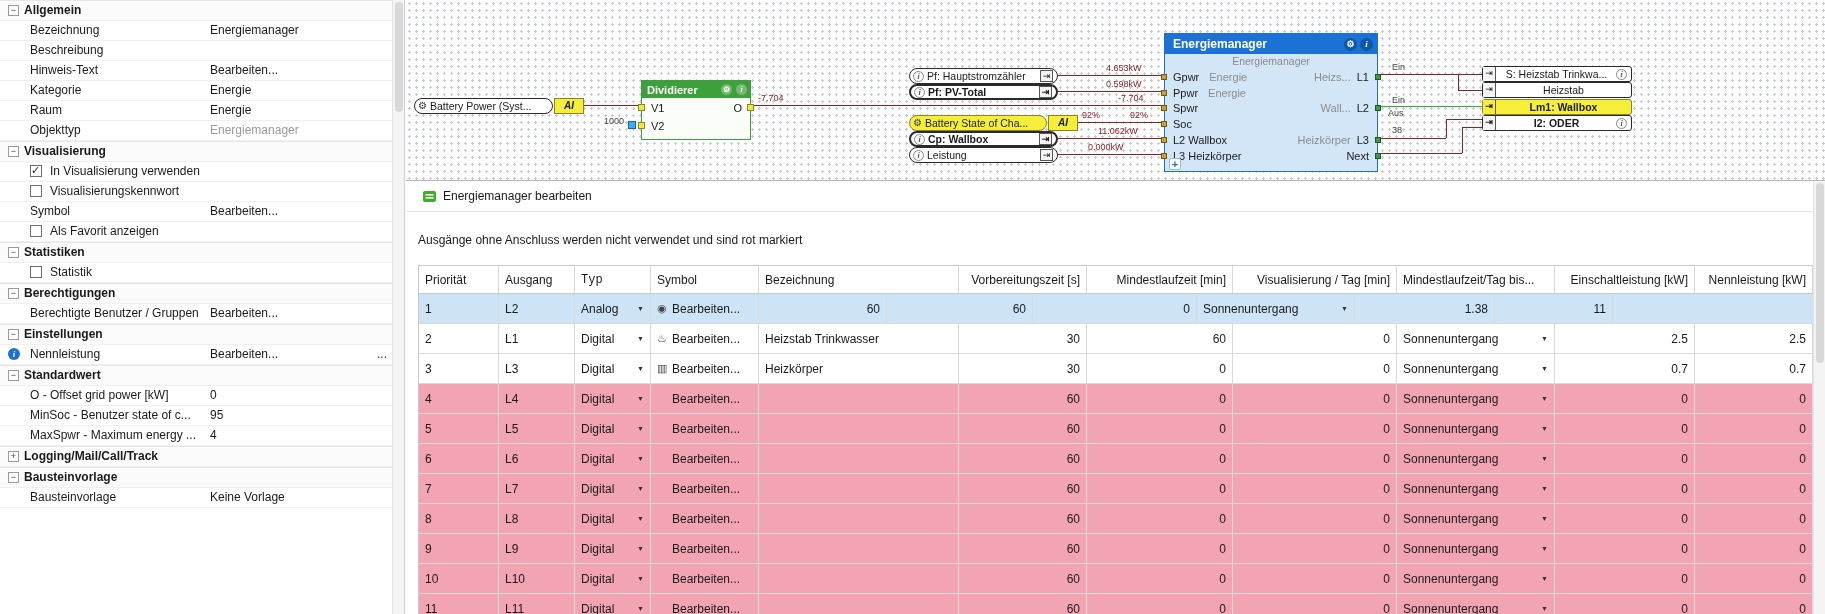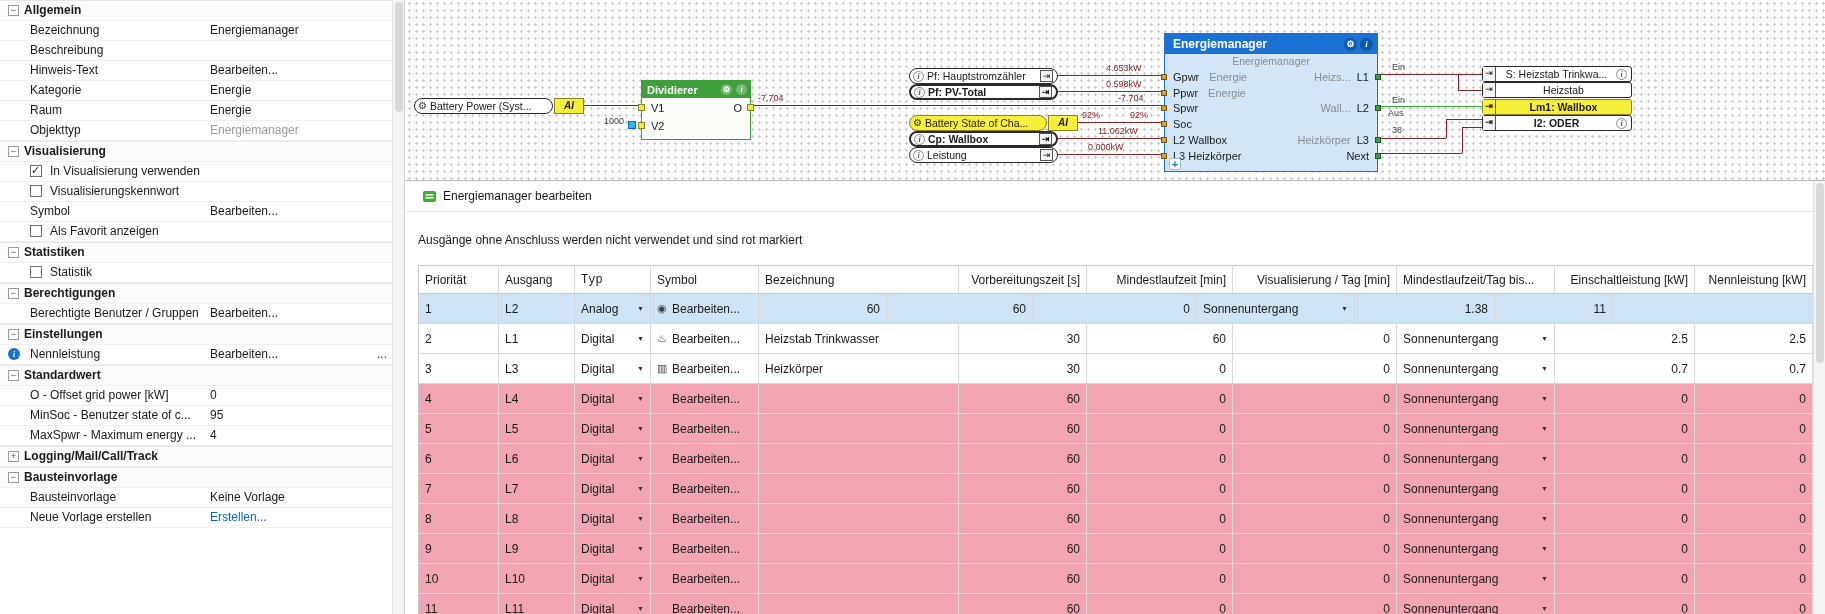--- a/index.html
+++ b/index.html
@@ -192,24 +192,20 @@
           <span class="pbox">+</span>
           <span class="plbl hd">Logging/Mail/Call/Track</span>
         </div>
         <div class="prow phead">
           <span class="pbox">−</span>
           <span class="plbl hd">Bausteinvorlage</span>
         </div>
         <div class="prow">
           <span class="plbl">Bausteinvorlage</span>
           <span class="pval">Keine Vorlage</span>
-        </div>
-        <div class="prow">
-          <span class="plbl">Neue Vorlage erstellen</span>
-          <span class="pval link">Erstellen...</span>
         </div>
       </div>
     <div class="vscroll" style="right:0;height:614px;">
       <div class="vthumb" style="top:2px;height:110px;"></div>
     </div>
   </aside>
 
   <section class="canvas">
 
     <div class="wire" style="left:178px;top:105px;width:57px"></div>

